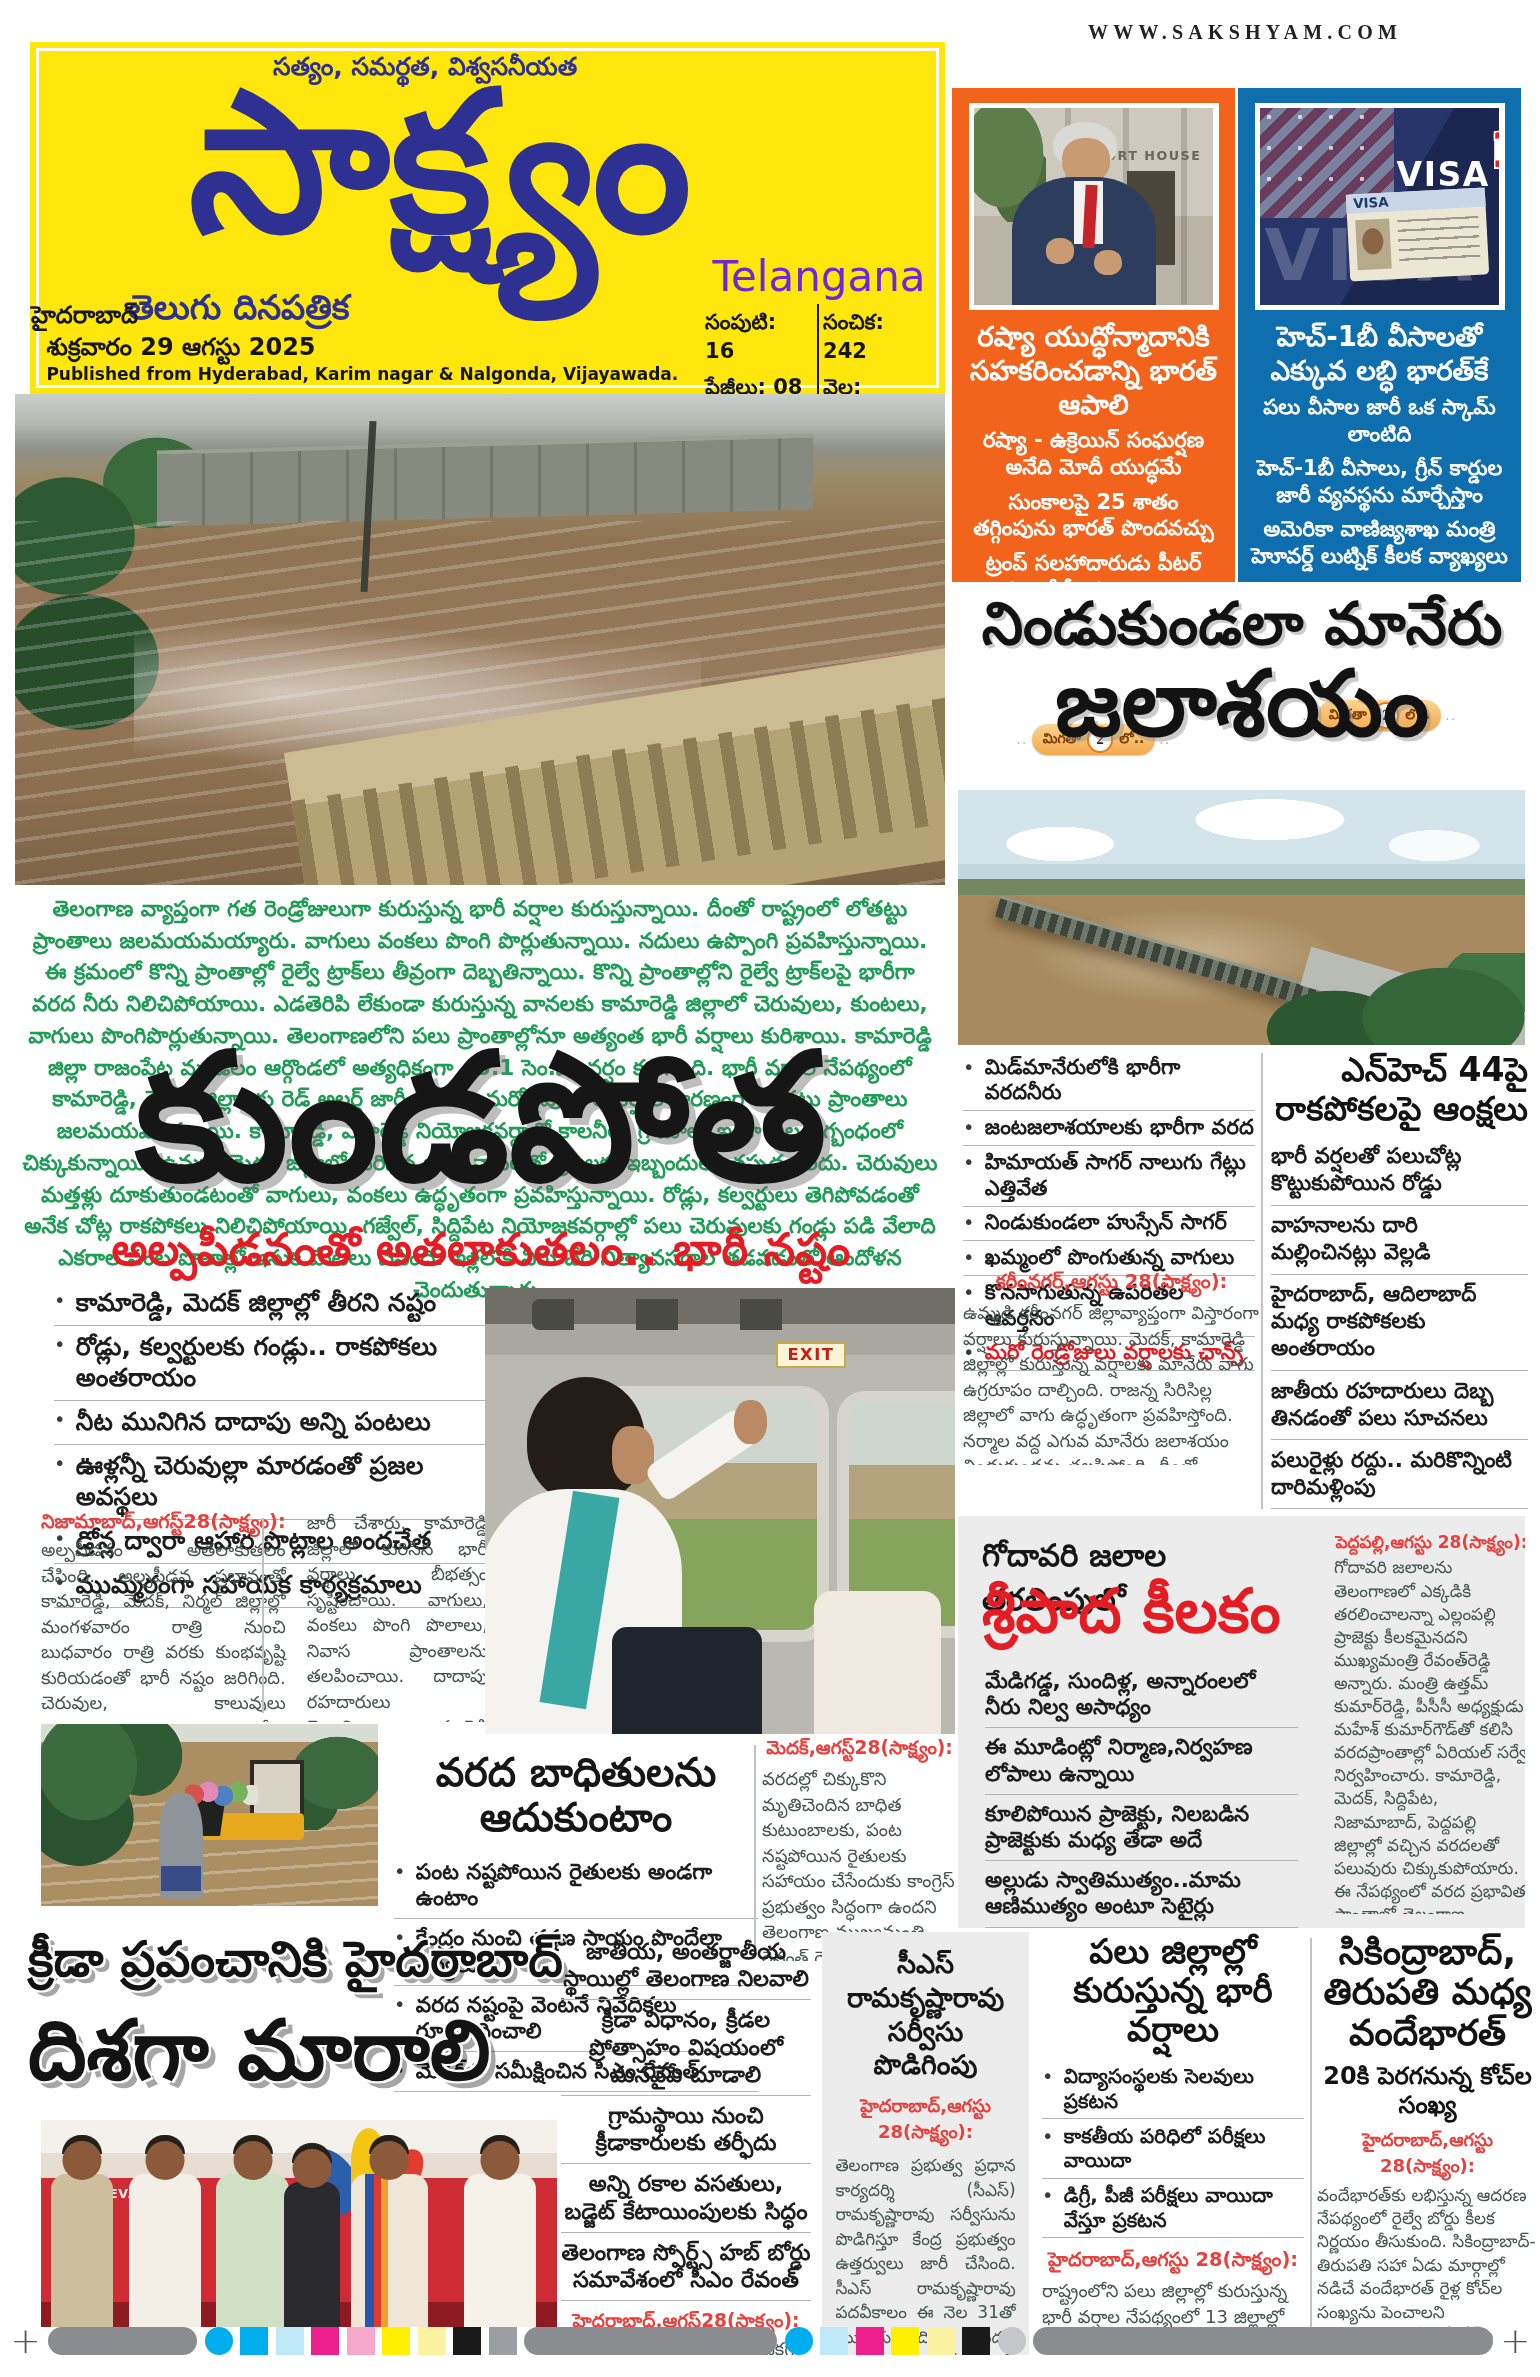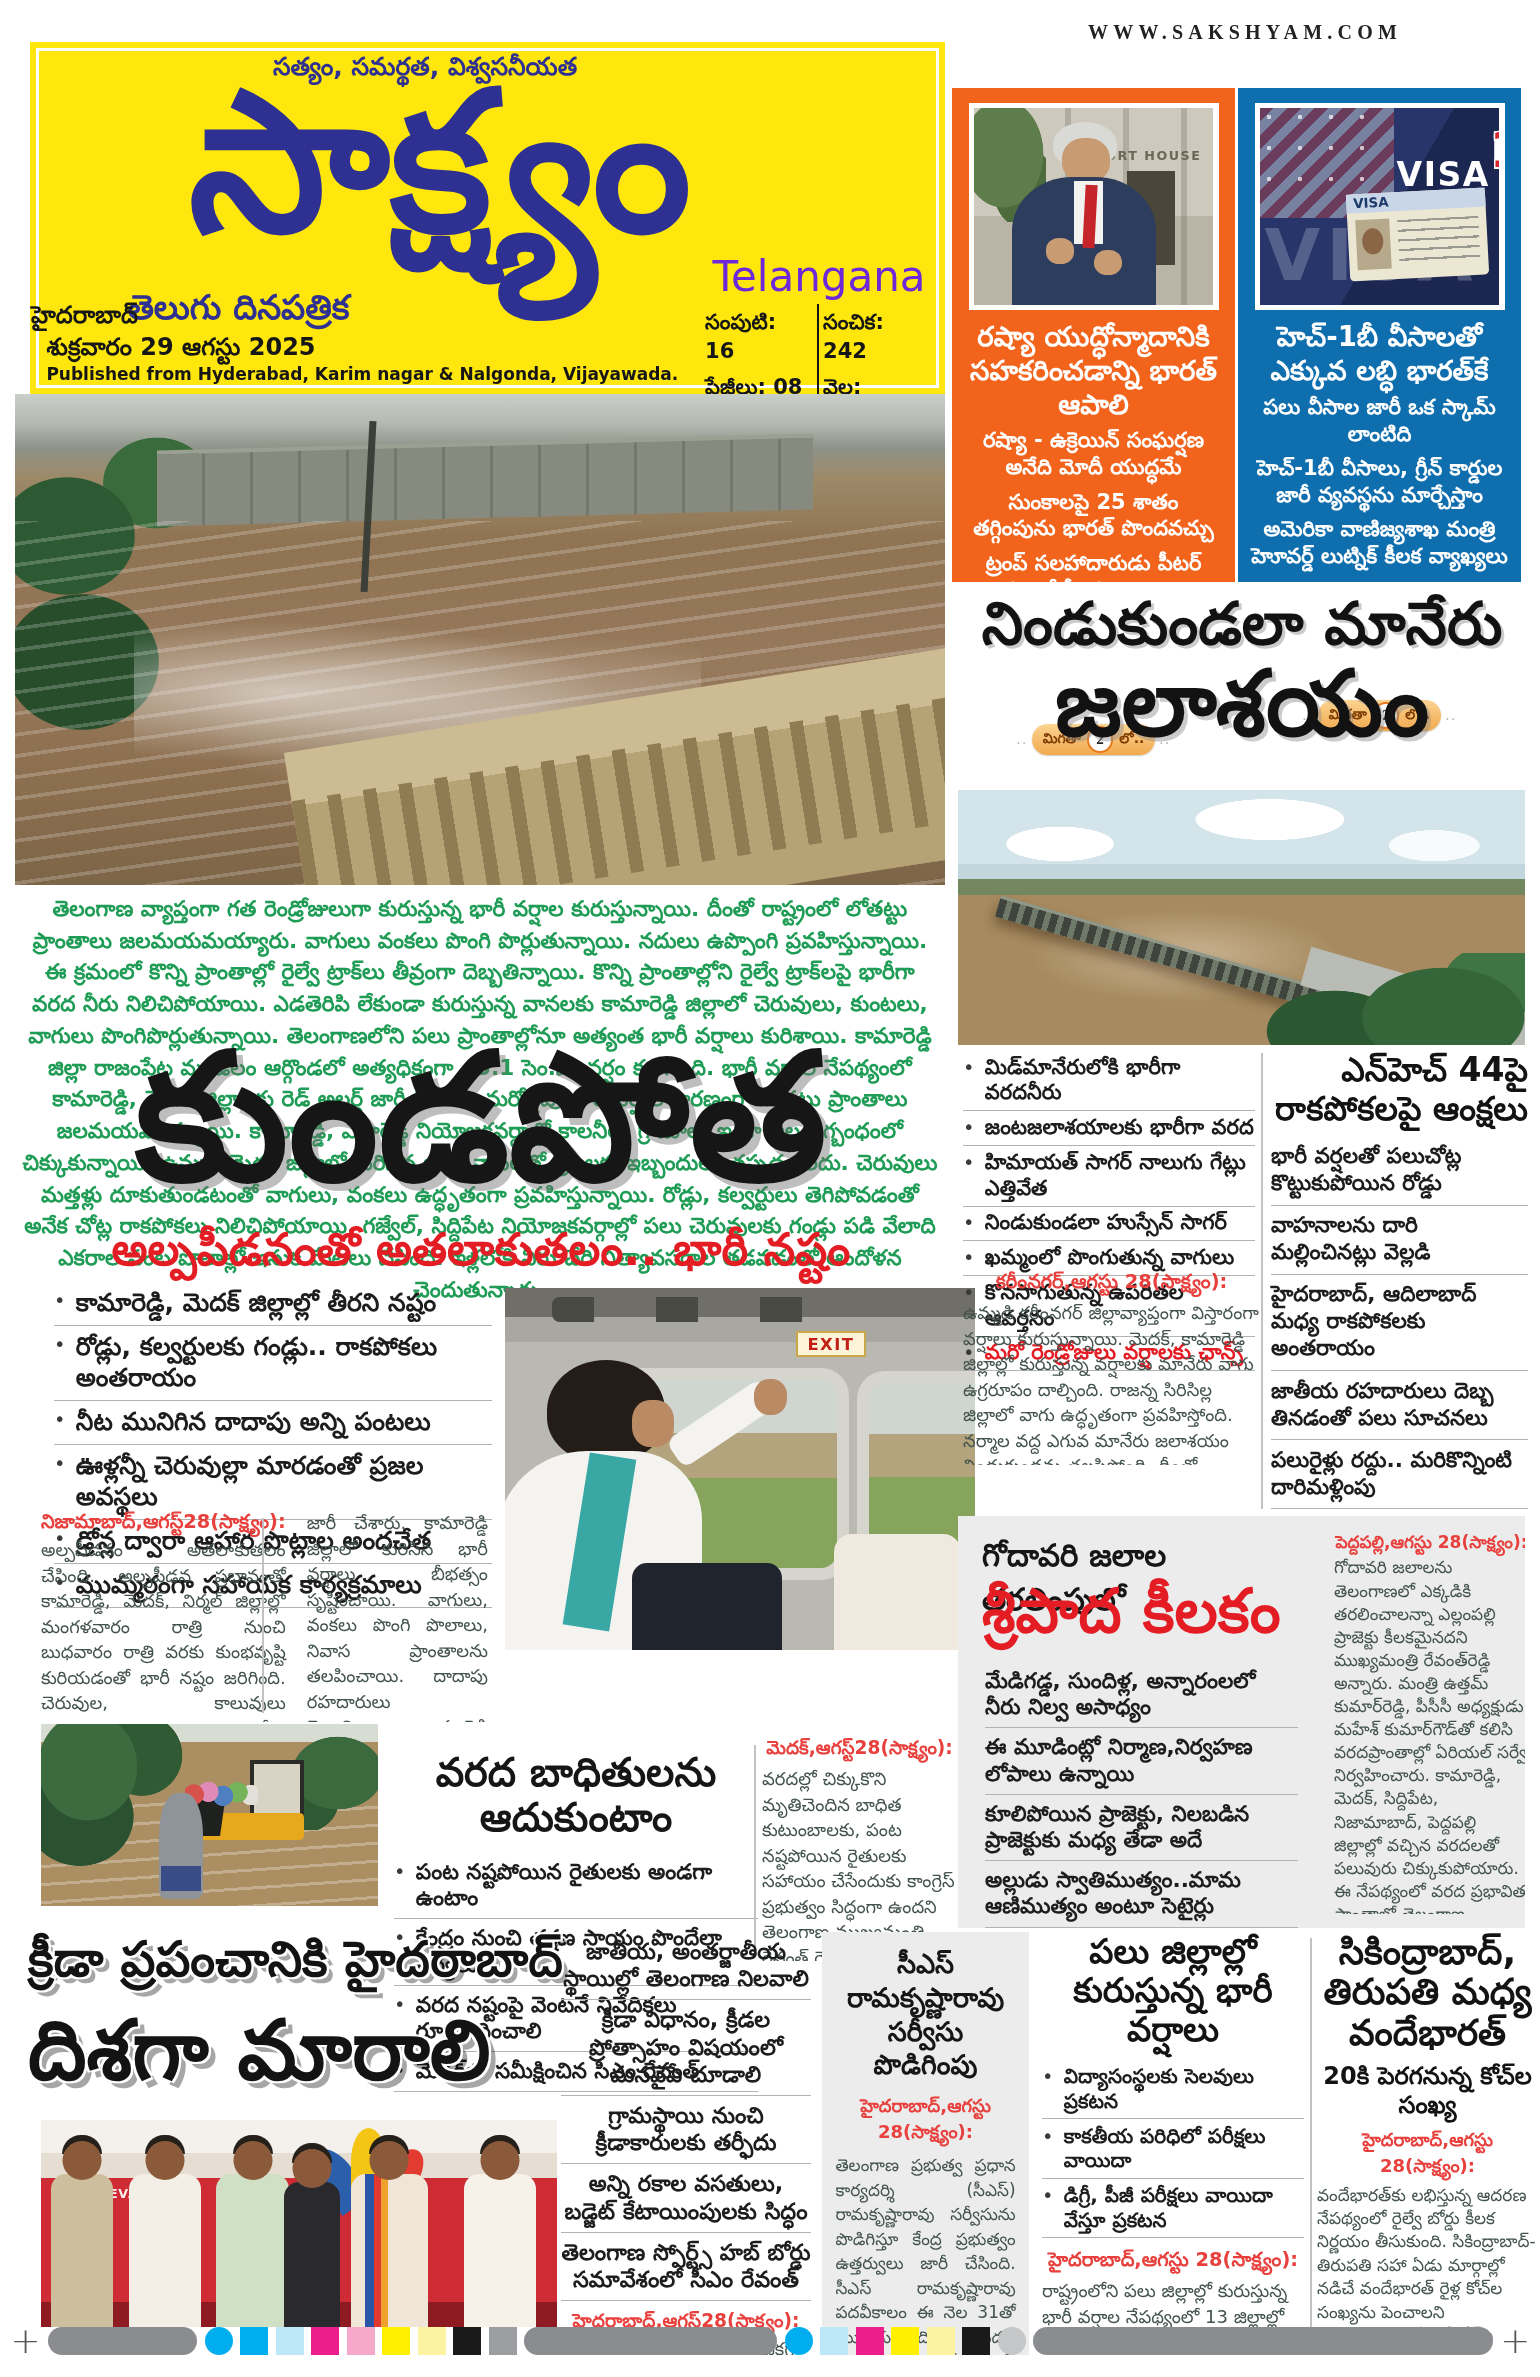--- a/index.html
+++ b/index.html
@@ -441,21 +441,21 @@
     <div class="rp-jcb">
       <div class="rp-cab"></div>
       <div class="rp-base"></div>
       <div class="rp-bucket"></div>
       <div class="rp-people"></div>
     </div>
     <div class="rp-man"></div>
     <div class="rp-man-skirt"></div>
   </div>
 
-  <div class="photo hp" style="left:505px;top:1288px;width:470px;height:362px;">
+  <div class="photo hp" style="left:485px;top:1288px;width:470px;height:446px;">
     <div class="hp-vents"></div>
     <div class="hp-win hp-win1"></div>
     <div class="hp-win hp-win2"></div>
     <div class="hp-exit">EXIT</div>
     <div class="hp-hair"></div>
     <div class="hp-face"></div>
     <div class="hp-shirt"></div>
     <div class="hp-scarf"></div>
     <div class="hp-arm"></div>
     <div class="hp-hand"></div>

